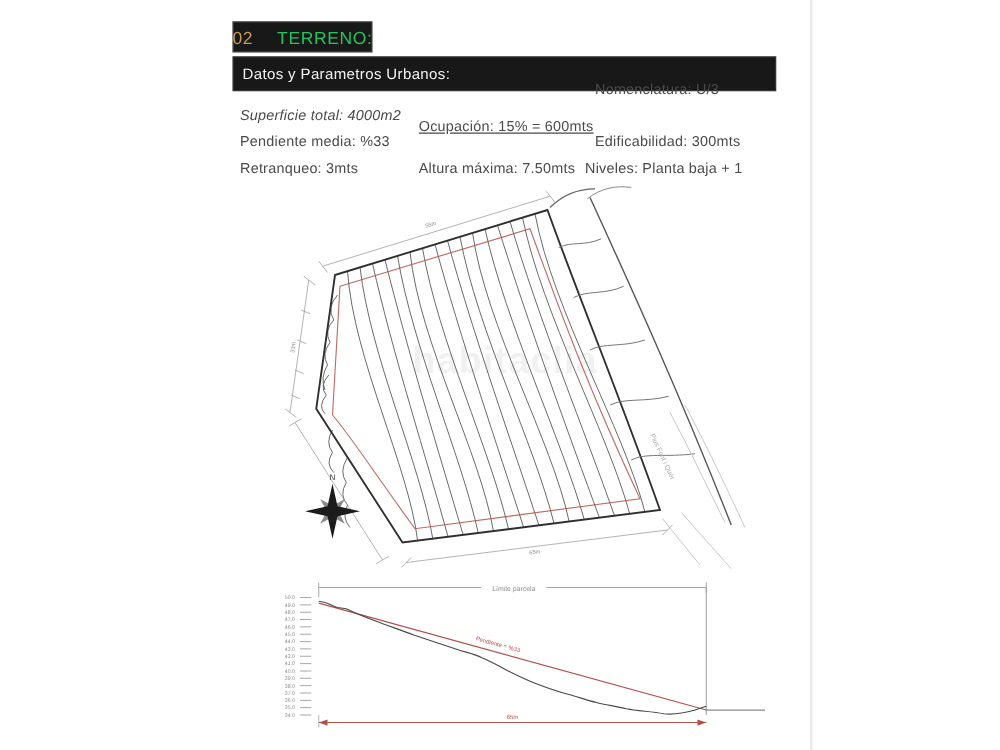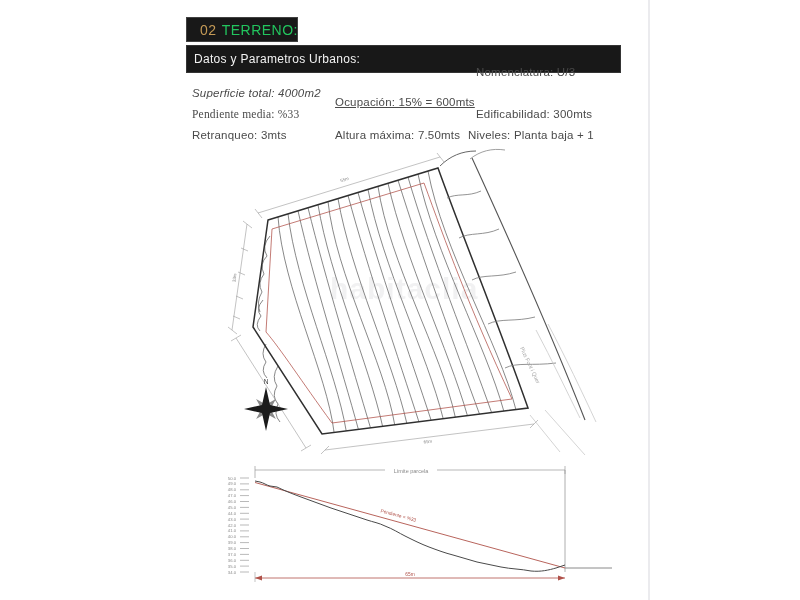--- a/index.html
+++ b/index.html
@@ -1,21 +1,21 @@
 <!DOCTYPE html>
 <html><head>
 <meta charset="utf-8">
 <style>
   html,body{margin:0;padding:0;background:#fff;}
   #page{position:relative;width:800px;height:600px;background:#ffffff;overflow:hidden;
         font-family:"Liberation Sans","DejaVu Sans",sans-serif;color:#454545;}
   .abs{position:absolute;}
   #title-box{left:186px;top:17px;width:112px;height:25px;background:#181818;
              box-shadow:inset 0 0 0 1px rgba(255,255,255,.18);
-             display:flex;align-items:center;justify-content:flex-end;
+             display:flex;align-items:center;justify-content:space-between;
              font-size:14px;letter-spacing:.5px;}
   #title-box .num{color:#c49a56;margin-right:5px;}
   #title-box .ttl{color:#22c55e;}
   #subtitle-bar{left:186px;top:45px;width:435px;height:28px;background:#181818;
                 display:flex;align-items:center;box-shadow:inset 0 0 0 1px rgba(255,255,255,.12);}
   #subtitle-bar span{color:#f2f2f2;font-size:12px;margin-left:8px;letter-spacing:.3px;}
   .param{font-size:11.5px;color:#4a4a4a;letter-spacing:.2px;white-space:nowrap;}
   #watermark{left:330px;top:272px;width:260px;font-size:30px;color:rgba(120,120,130,.10);
              font-weight:bold;letter-spacing:1px;}
   svg text{font-family:"Liberation Sans","DejaVu Sans",sans-serif;}
@@ -28,21 +28,21 @@
   <div id="title-box" class="abs">
     <span class="num">02</span>
     <span class="ttl">TERRENO:</span>
   </div>
   <div id="subtitle-bar" class="abs">
     <span>Datos y Parametros Urbanos:</span>
   </div>
 
   <div class="param abs" style="left:476px;top:66px;">Nomenclatura: U/3</div>
   <div class="param abs" style="left:192px;top:87px;font-style:italic;">Superficie total: 4000m2</div>
-  <div class="param abs" style="left:192px;top:108px;font-family:Liberation Serif, serif;">Pendiente media: %33</div>
+  <div class="param abs" style="left:192px;top:108px;">Pendiente media: %33</div>
   <div class="param abs" style="left:335px;top:96px;text-decoration:underline;">Ocupación: 15% = 600mts</div>
   <div class="param abs" style="left:476px;top:108px;">Edificabilidad: 300mts</div>
   <div class="param abs" style="left:192px;top:129px;">Retranqueo: 3mts</div>
   <div class="param abs" style="left:335px;top:129px;">Altura máxima: 7.50mts</div>
   <div class="param abs" style="left:448px;top:129px;margin-left:20px;">Niveles: Planta baja + 1</div>
 
   <div id="watermark" class="abs">habitaclia</div>
 
   <svg class="abs" style="left:0;top:0;" width="800" height="600" viewBox="0 0 800 600">
 

